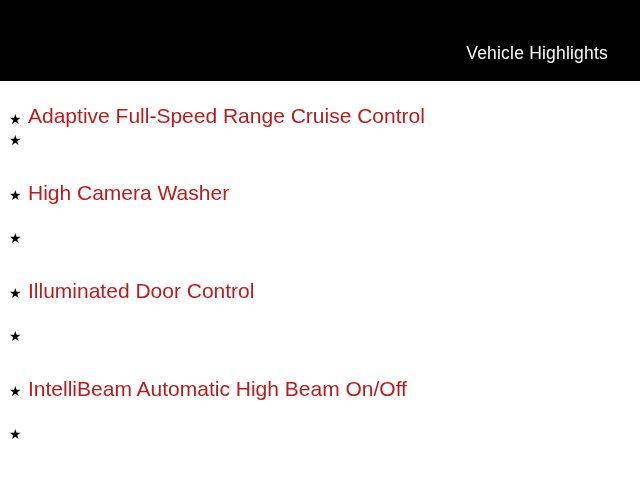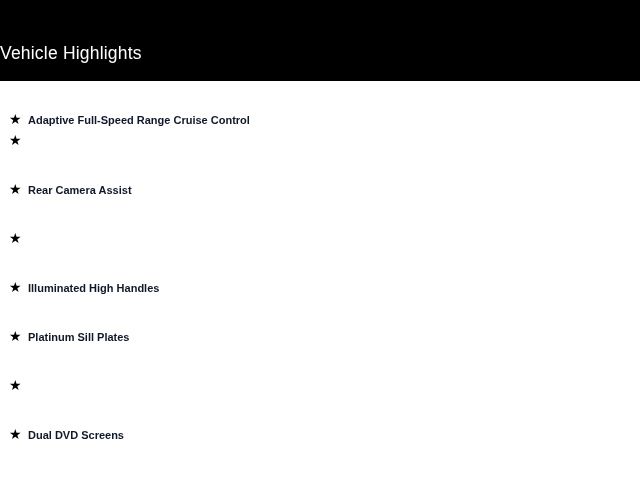--- a/index.html
+++ b/index.html
@@ -18,20 +18,21 @@
     width: 640px;
     height: 480px;
     background: #ffffff;
   }
   .header-bar {
     width: 640px;
     height: 81px;
     background: #000000;
     display: flex;
     align-items: flex-end;
+    justify-content: flex-end;
     box-sizing: border-box;
     padding: 0 32px 19px 0;
   }
   .header-title {
     color: #ffffff;
     font-size: 17.5px;
     font-weight: 400;
     letter-spacing: 0.2px;
     line-height: 1;
   }
@@ -49,23 +50,23 @@
   }
   .bullet-star {
     width: 19px;
     flex: 0 0 19px;
     color: #000000;
     font-size: 14px;
     line-height: 1;
     text-align: left;
   }
   .highlight-label {
-    color: #0f172a;
-    font-size: 11px;
-    font-weight: 700;
+    color: #b91c1c;
+    font-size: 21px;
+    font-weight: 400;
     line-height: 1;
   }
   .first-item {
     height: 52px;
     align-items: flex-end;
     padding-bottom: 7px;
   }
 </style>
 </head>
 <body>
@@ -82,41 +83,40 @@
       <span class="bullet-star">★</span>
       <span class="highlight-label">Adaptive Full-Speed Range Cruise Control</span>
     </li>
 
     <li class="highlight-item">
       <span class="bullet-star">★</span>
     </li>
 
     <li class="highlight-item">
       <span class="bullet-star">★</span>
-      <span class="highlight-label">Rear Camera Assist</span>
+      <span class="highlight-label">High Camera Washer</span>
     </li>
 
     <li class="highlight-item">
       <span class="bullet-star">★</span>
     </li>
 
     <li class="highlight-item">
       <span class="bullet-star">★</span>
-      <span class="highlight-label">Illuminated High Handles</span>
-    </li>
-
-    <li class="highlight-item">
-      <span class="bullet-star">★</span>
-      <span class="highlight-label">Platinum Sill Plates</span>
+      <span class="highlight-label">Illuminated Door Control</span>
     </li>
 
     <li class="highlight-item">
       <span class="bullet-star">★</span>
     </li>
 
     <li class="highlight-item">
       <span class="bullet-star">★</span>
-      <span class="highlight-label">Dual DVD Screens</span>
+      <span class="highlight-label">IntelliBeam Automatic High Beam On/Off</span>
+    </li>
+
+    <li class="highlight-item">
+      <span class="bullet-star">★</span>
     </li>
 
   </ul>
 
 </div>
 
 </body></html>

